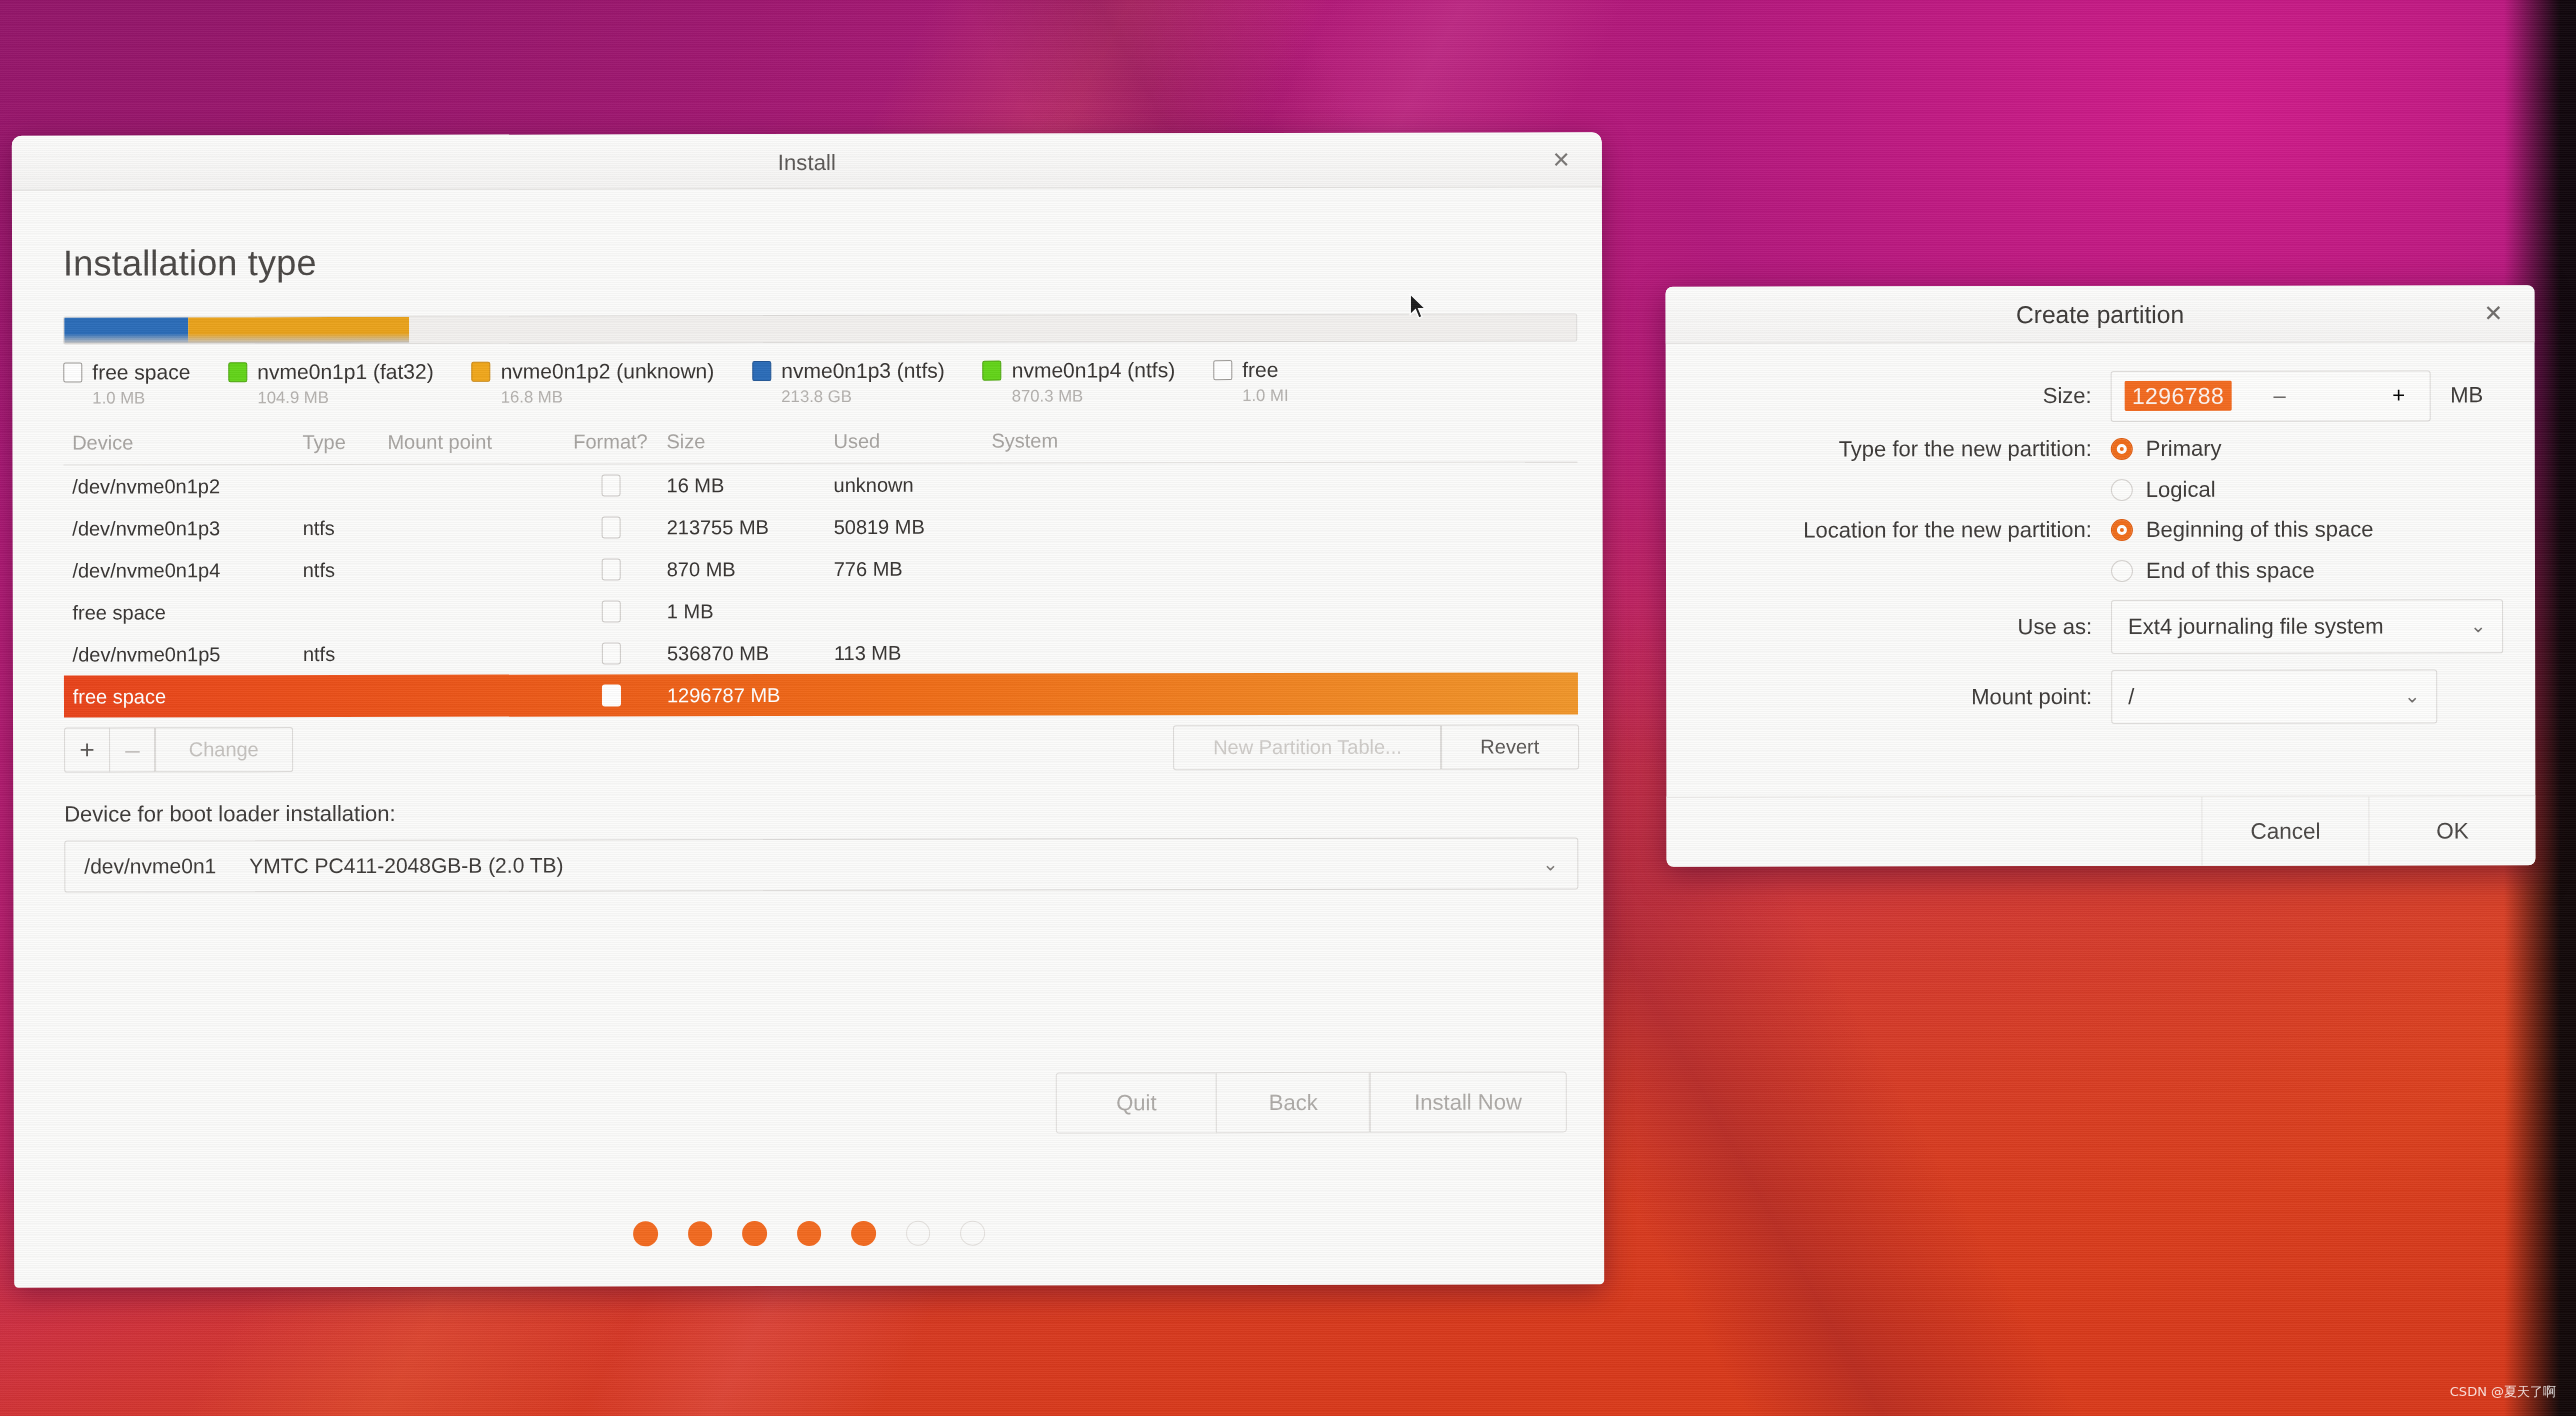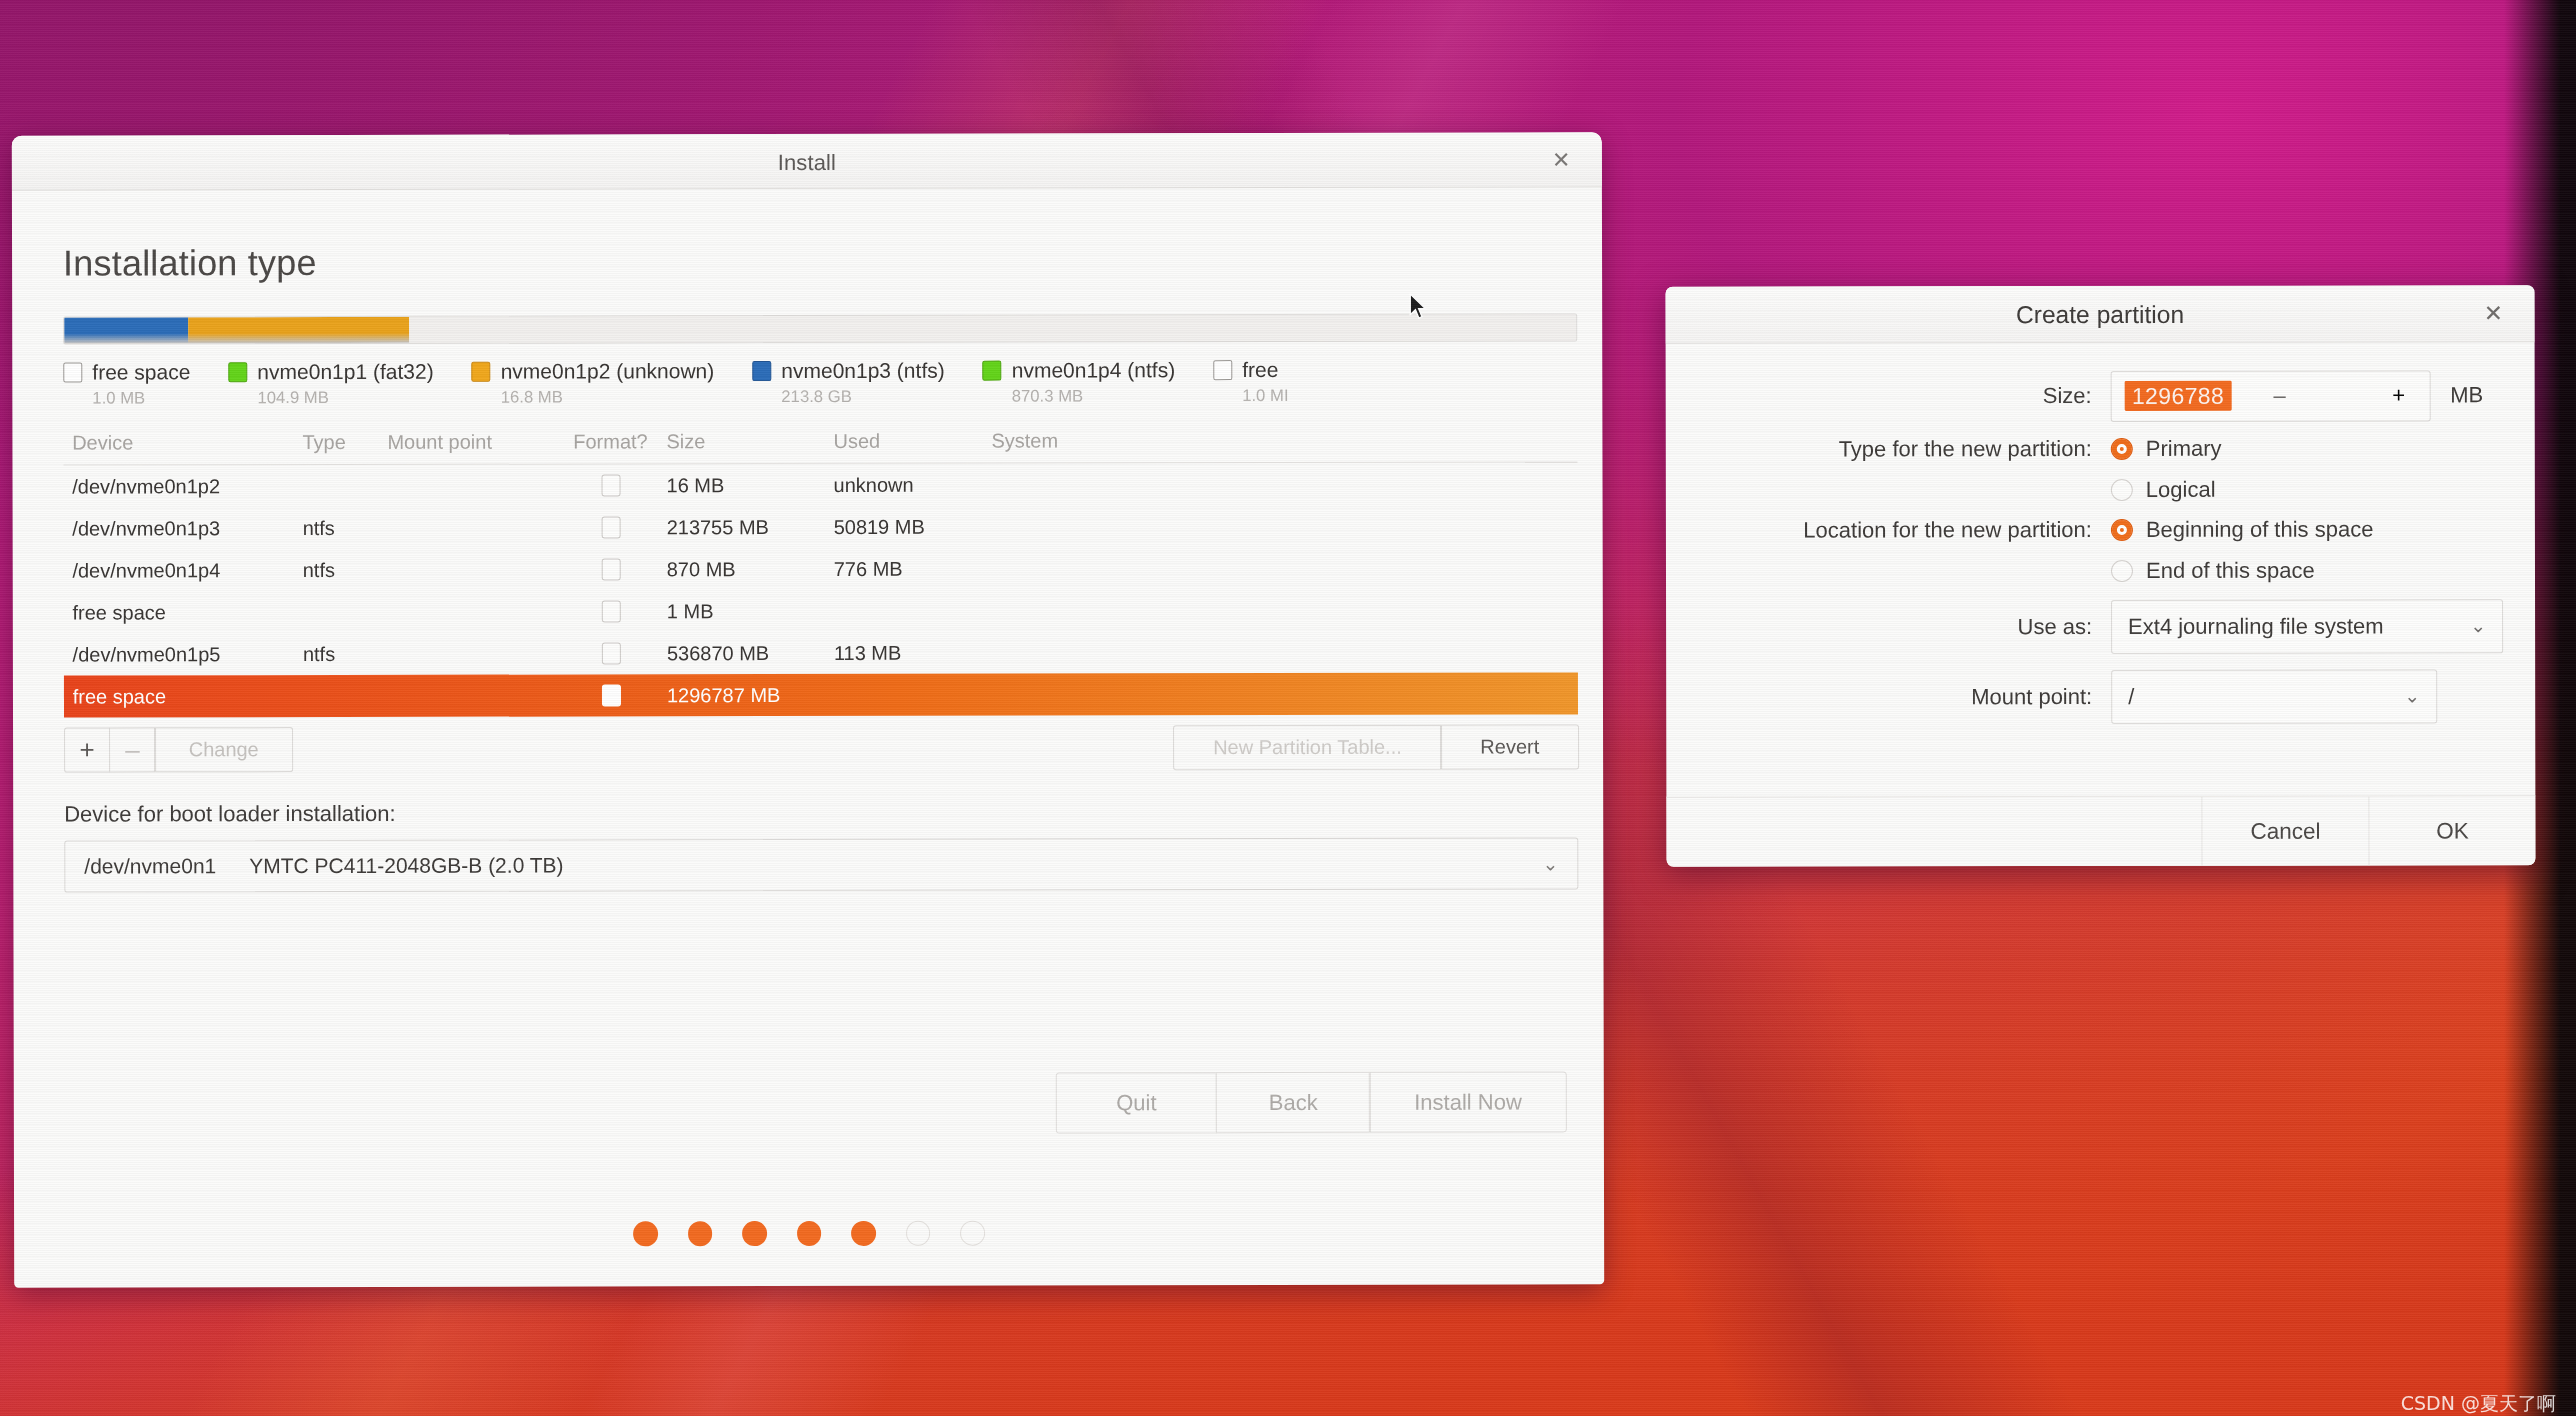--- a/index.html
+++ b/index.html
@@ -234,22 +234,22 @@
   }
 
   
   #mouse-cursor {
     position:absolute; left:1409px; top:293px; z-index:80;
     width:19px; height:27.5px;
   }
 
   
   #watermark {
-    position:absolute; right:20px; bottom:0; z-index:95;
-    font-size:19px; color:rgba(255,255,255,0.82);
+    position:absolute; right:20px; bottom:16px; z-index:95;
+    font-size:13px; color:rgba(255,255,255,0.82);
     font-family:"DejaVu Sans", sans-serif;
   }
 </style>
 </head>
 <body>
 
 <div id="wallpaper">
   <div class="fold"></div>
 </div>
 

